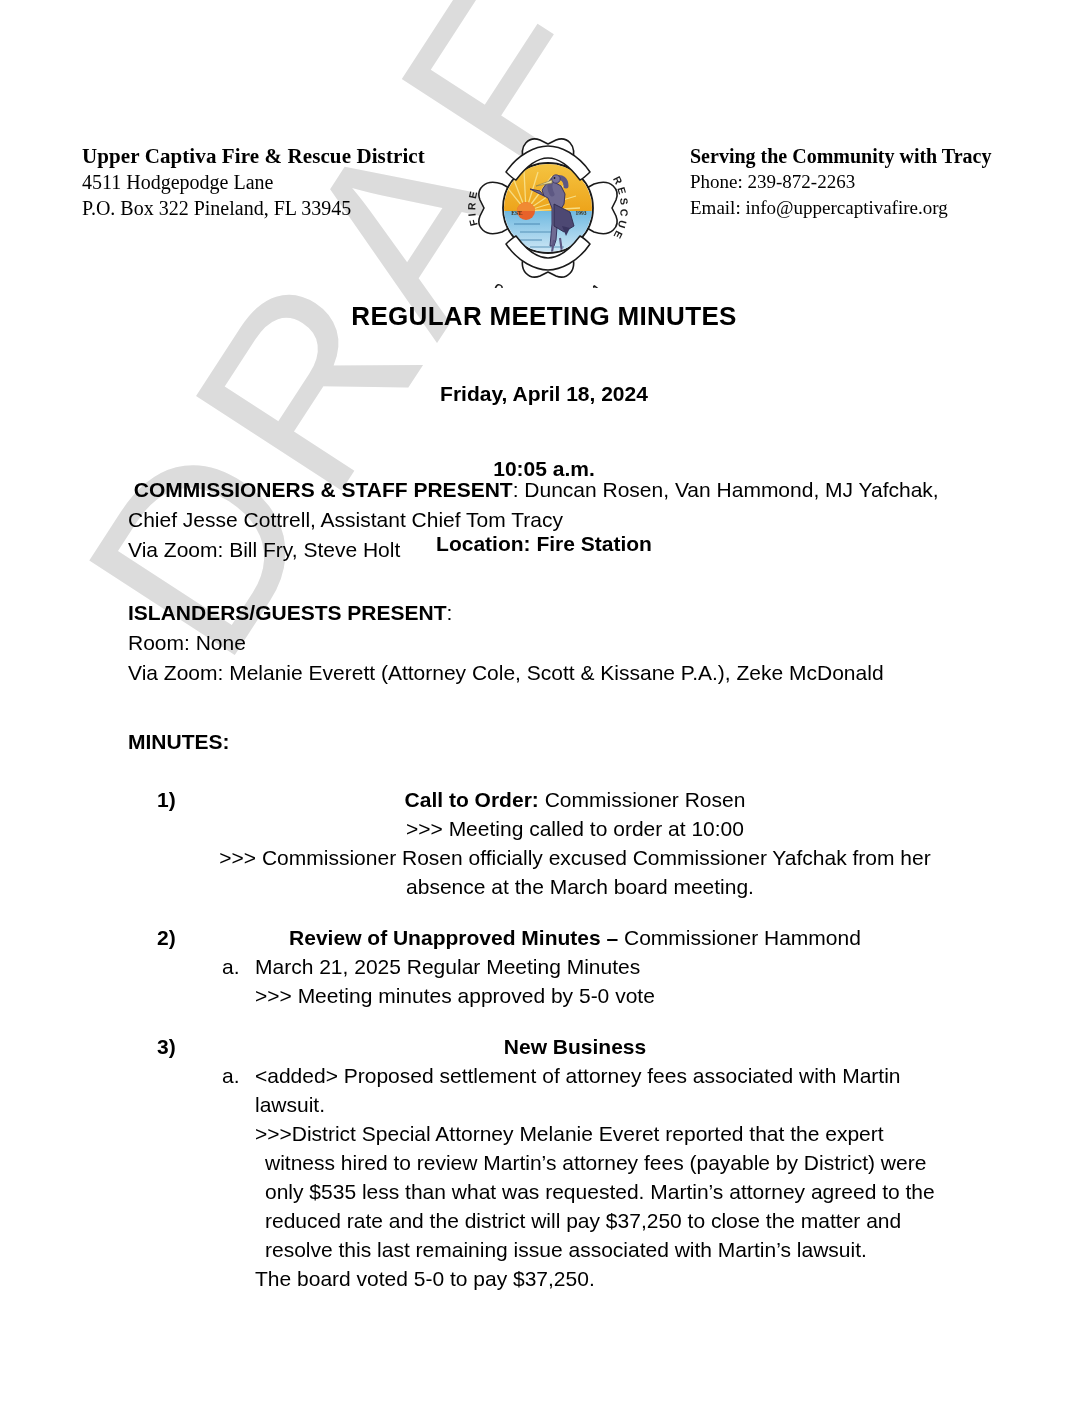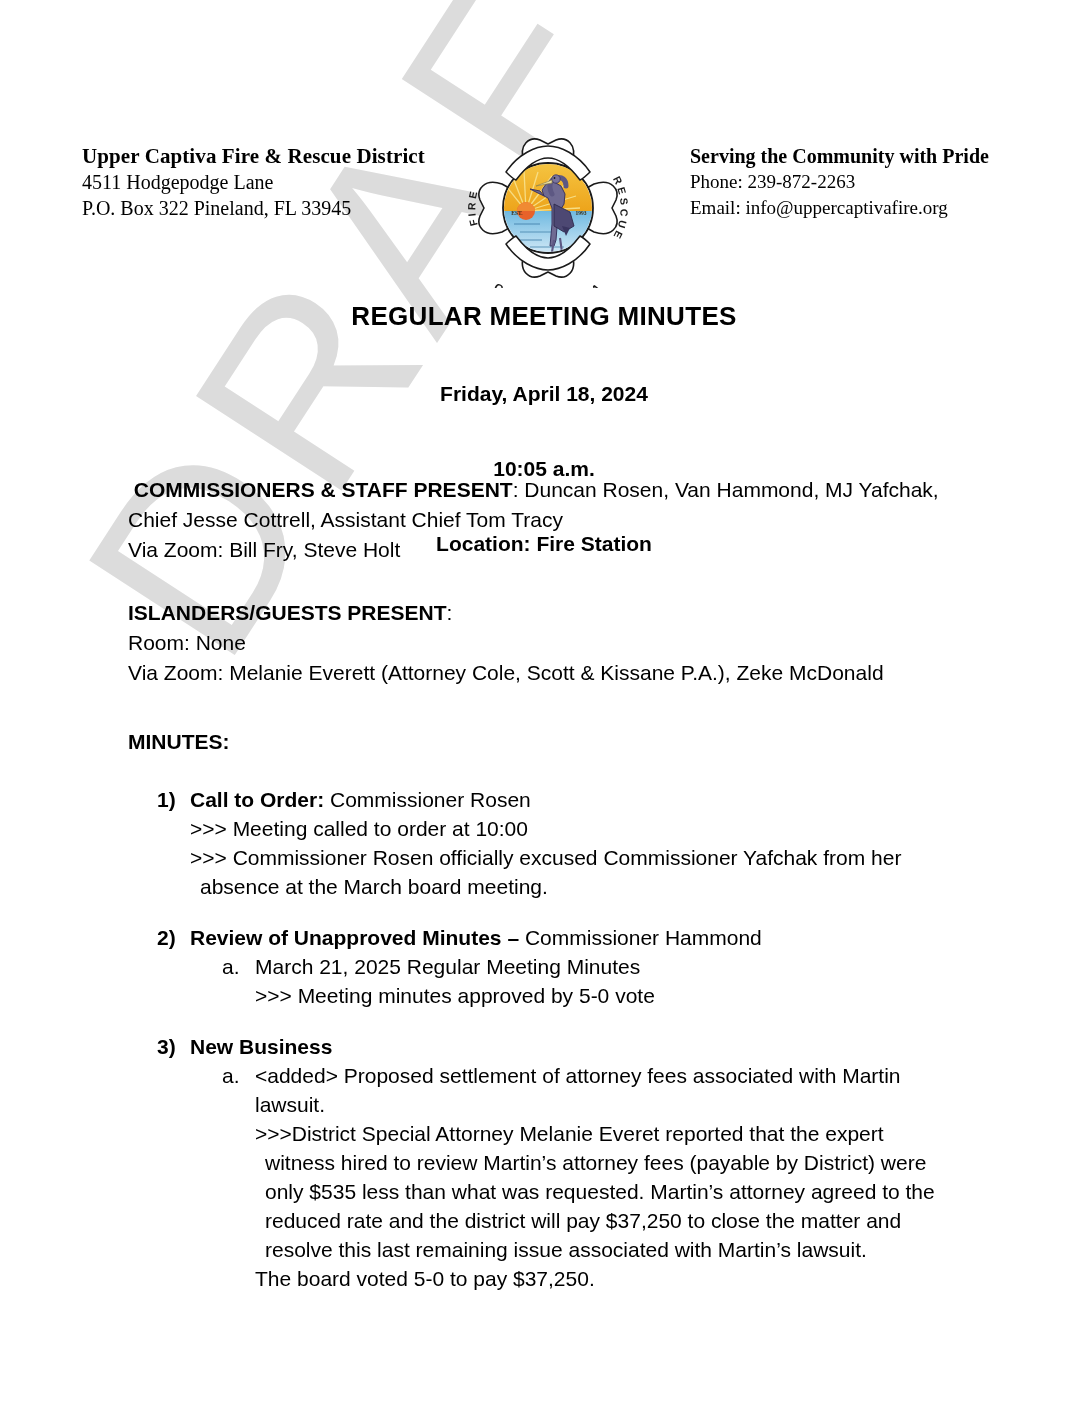--- a/index.html
+++ b/index.html
@@ -156,21 +156,21 @@
   }
   .num-body {
     margin-left: 190px;
     width: 770px;
   }
   
   .hang {
     text-indent: -10px;
     padding-left: 10px;
   }
-  .num-body > .line { display: block; }
+  .num-body > .line { display: block; text-align: center; }
 
   
   .sub-list { margin-top: 0; }
   .sub-item {
     position: relative;
     font-size: 21px;
     line-height: 29px;
   }
   .sub-marker {
     position: absolute;
@@ -298,21 +298,21 @@
         </text>
         <text font-family="'Liberation Sans', sans-serif" font-size="10.5" font-weight="bold" fill="#1a1a1a" letter-spacing="1.6">
           <textPath href="#arcRight" startOffset="50%" text-anchor="middle">
             <tspan dy="-9">RESCUE</tspan>
           </textPath>
         </text>
       </svg>
     </div>
 
     <div class="lh-right">
-      <div class="tagline">Serving the Community with Pride</div>
+      <div class="tagline">Serving the Community with Tracy</div>
       <div>Phone: 239-872-2263</div>
       <div>Email: info@uppercaptivafire.org</div>
     </div>
   </div>
 
   <div class="title-block">
     <div class="doc-title">REGULAR MEETING MINUTES</div>
     <div class="doc-sub">Friday, April 18, 2024</div>
     <div class="doc-sub">10:05 a.m.</div>
     <div class="doc-sub">Location: Fire Station</div>

